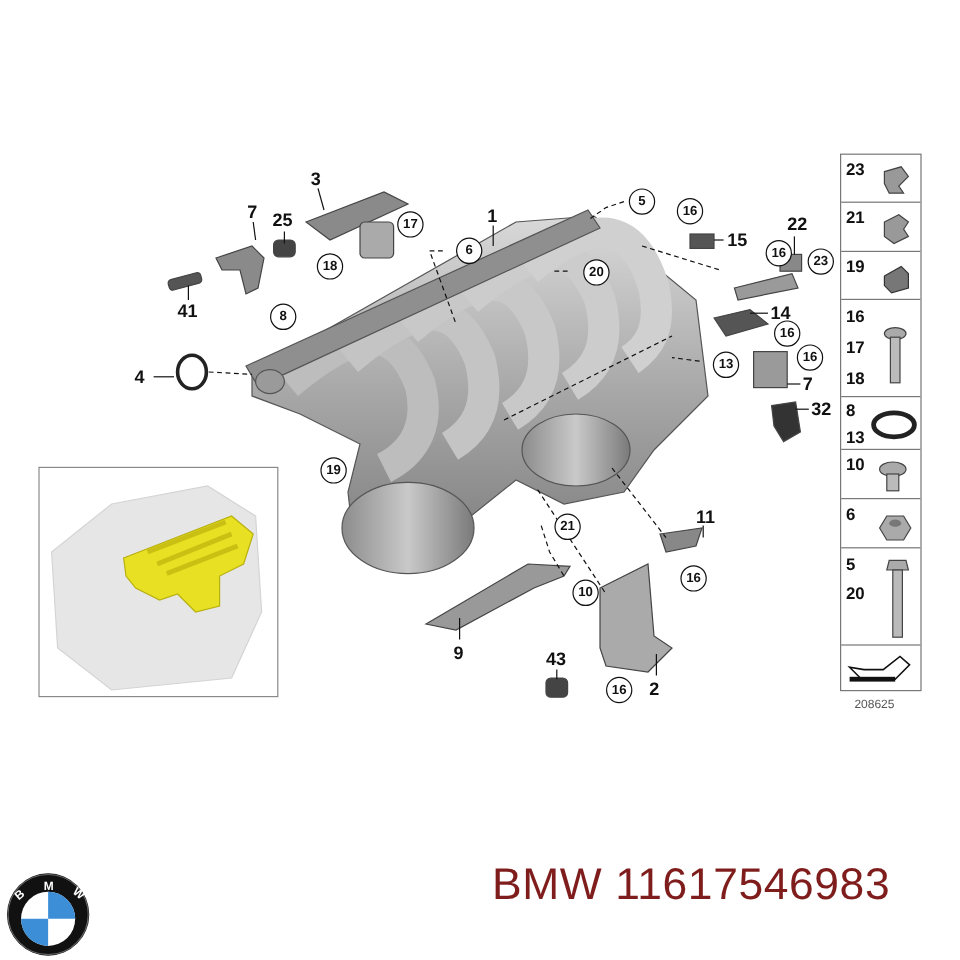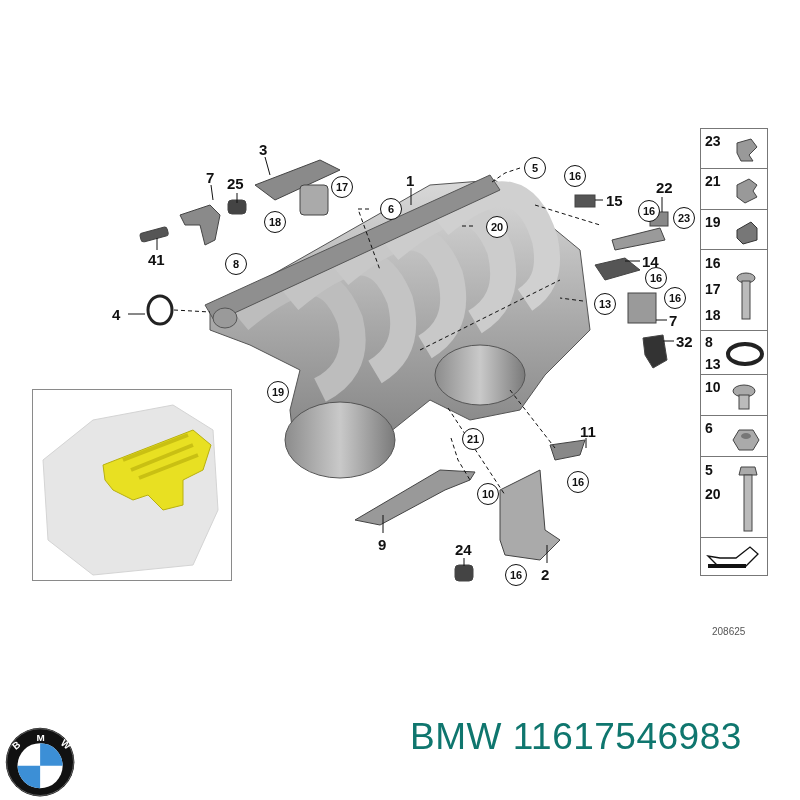--- a/index.html
+++ b/index.html
@@ -4,23 +4,23 @@
 <style>
   html,body{margin:0;padding:0;background:#fff;}
   body{width:800px;height:800px;position:relative;overflow:hidden;font-family:"Liberation Sans",sans-serif;}
   .stage{position:absolute;left:0;top:0;width:800px;height:800px;}
   .lbl{position:absolute;font-weight:bold;font-size:15px;color:#111;line-height:1;white-space:nowrap;}
   .circ{position:absolute;width:22px;height:22px;border:1.6px solid #111;border-radius:50%;background:#fff;
         font-weight:bold;font-size:11px;color:#111;display:flex;align-items:center;justify-content:center;box-sizing:border-box;}
   .legend{position:absolute;left:700px;top:128px;width:68px;height:448px;border:1px solid #777;box-sizing:border-box;background:#fff;}
   .lcell{position:absolute;left:0;width:66px;border-bottom:1px solid #777;box-sizing:border-box;}
   .lnum{position:absolute;left:4px;font-weight:bold;font-size:14px;color:#111;line-height:1;}
-  .figno{position:absolute;left:712px;top:582px;font-size:10px;color:#555;margin-top:44px;}
+  .figno{position:absolute;left:712px;top:582px;font-size:10px;color:#555;}
   .inset{position:absolute;left:32px;top:389px;width:200px;height:192px;border:1px solid #8a8a8a;background:#fff;box-sizing:border-box;}
-  .caption{position:absolute;left:410px;top:716px;font-size:37px;color:#0f766e;letter-spacing:0.5px;}
+  .caption{position:absolute;left:410px;top:716px;font-size:37px;color:#7f1d1d;letter-spacing:0.5px;}
   .logo{position:absolute;left:0;top:726px;}
 </style>
 </head>
 <body>
 
 <div class="stage">
 
   <svg width="800" height="800" style="position:absolute;left:0;top:0">
     <defs>
       <linearGradient id="g1" x1="0" y1="0" x2="0" y2="1">
@@ -104,21 +104,21 @@
   <span class="lbl" style="left:227px;top:176px">25</span>
   <span class="lbl" style="left:148px;top:252px">41</span>
   <span class="lbl" style="left:112px;top:307px">4</span>
   <span class="lbl" style="left:606px;top:193px">15</span>
   <span class="lbl" style="left:656px;top:180px">22</span>
   <span class="lbl" style="left:642px;top:254px">14</span>
   <span class="lbl" style="left:669px;top:313px">7</span>
   <span class="lbl" style="left:676px;top:334px">32</span>
   <span class="lbl" style="left:580px;top:424px">11</span>
   <span class="lbl" style="left:378px;top:537px">9</span>
-  <span class="lbl" style="left:455px;top:542px">24</span>
+  <span class="lbl" style="left:455px;top:542px">43</span>
   <span class="lbl" style="left:541px;top:567px">2</span>
 
   <span class="circ" style="left:331px;top:176px">17</span>
   <span class="circ" style="left:264px;top:211px">18</span>
   <span class="circ" style="left:225px;top:253px">8</span>
   <span class="circ" style="left:380px;top:198px">6</span>
   <span class="circ" style="left:524px;top:157px">5</span>
   <span class="circ" style="left:486px;top:216px">20</span>
   <span class="circ" style="left:564px;top:165px">16</span>
   <span class="circ" style="left:638px;top:200px">16</span>

